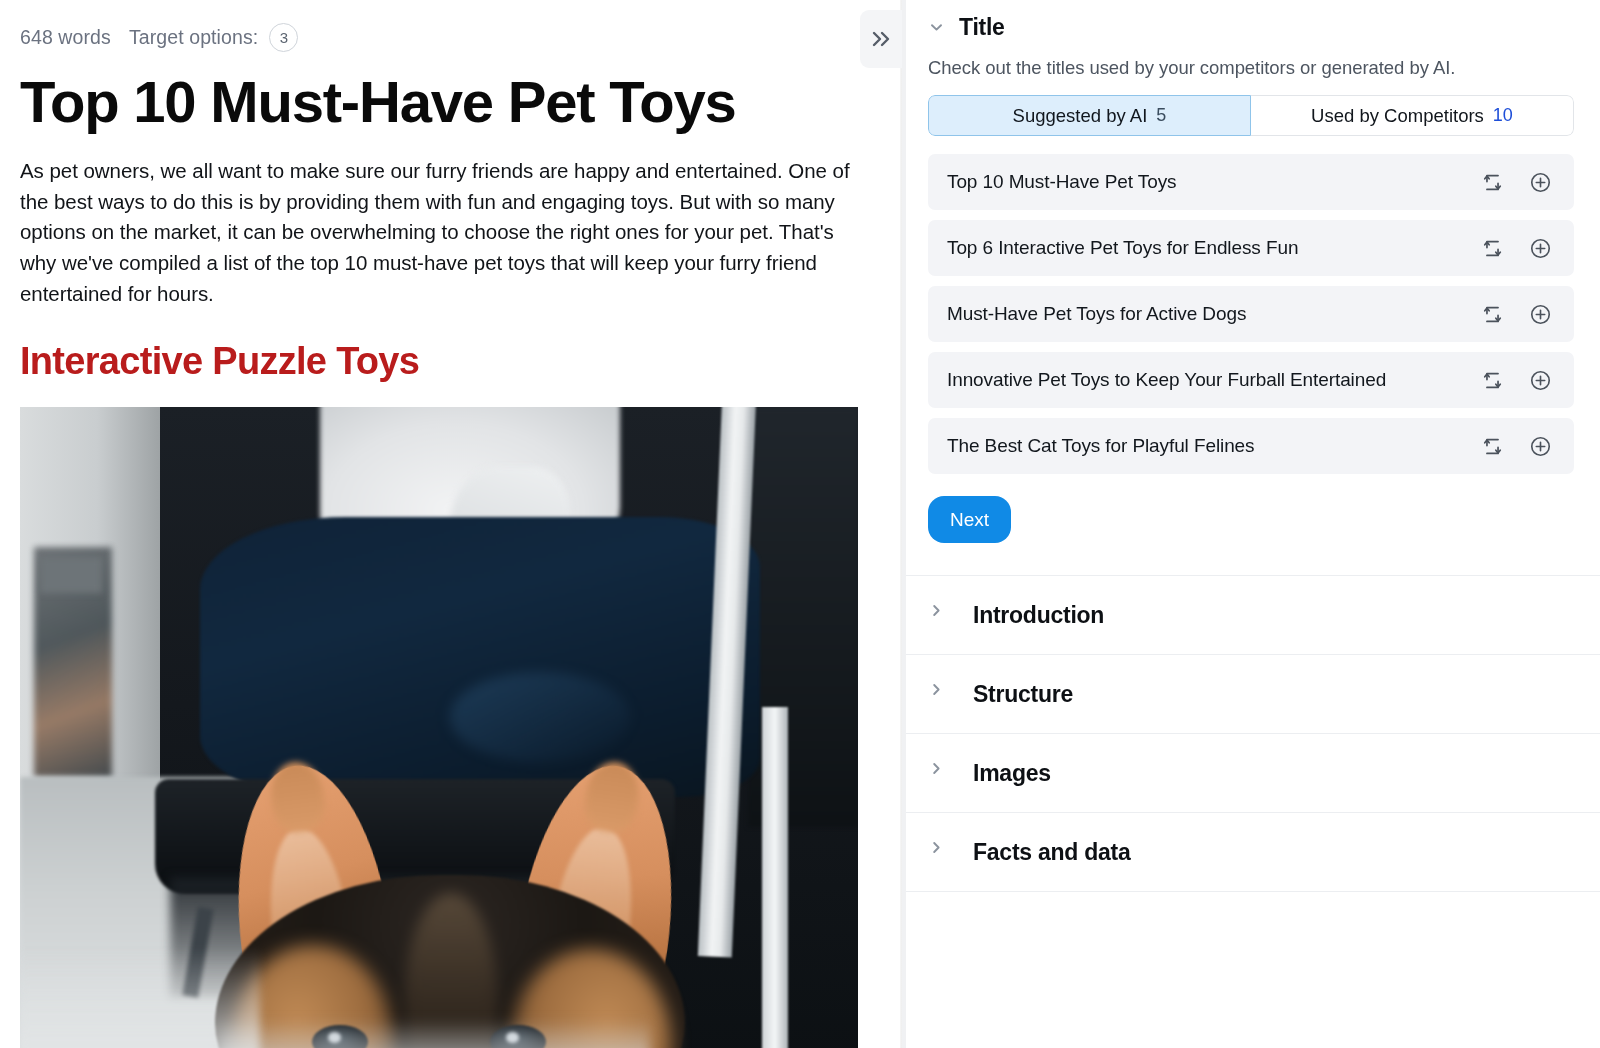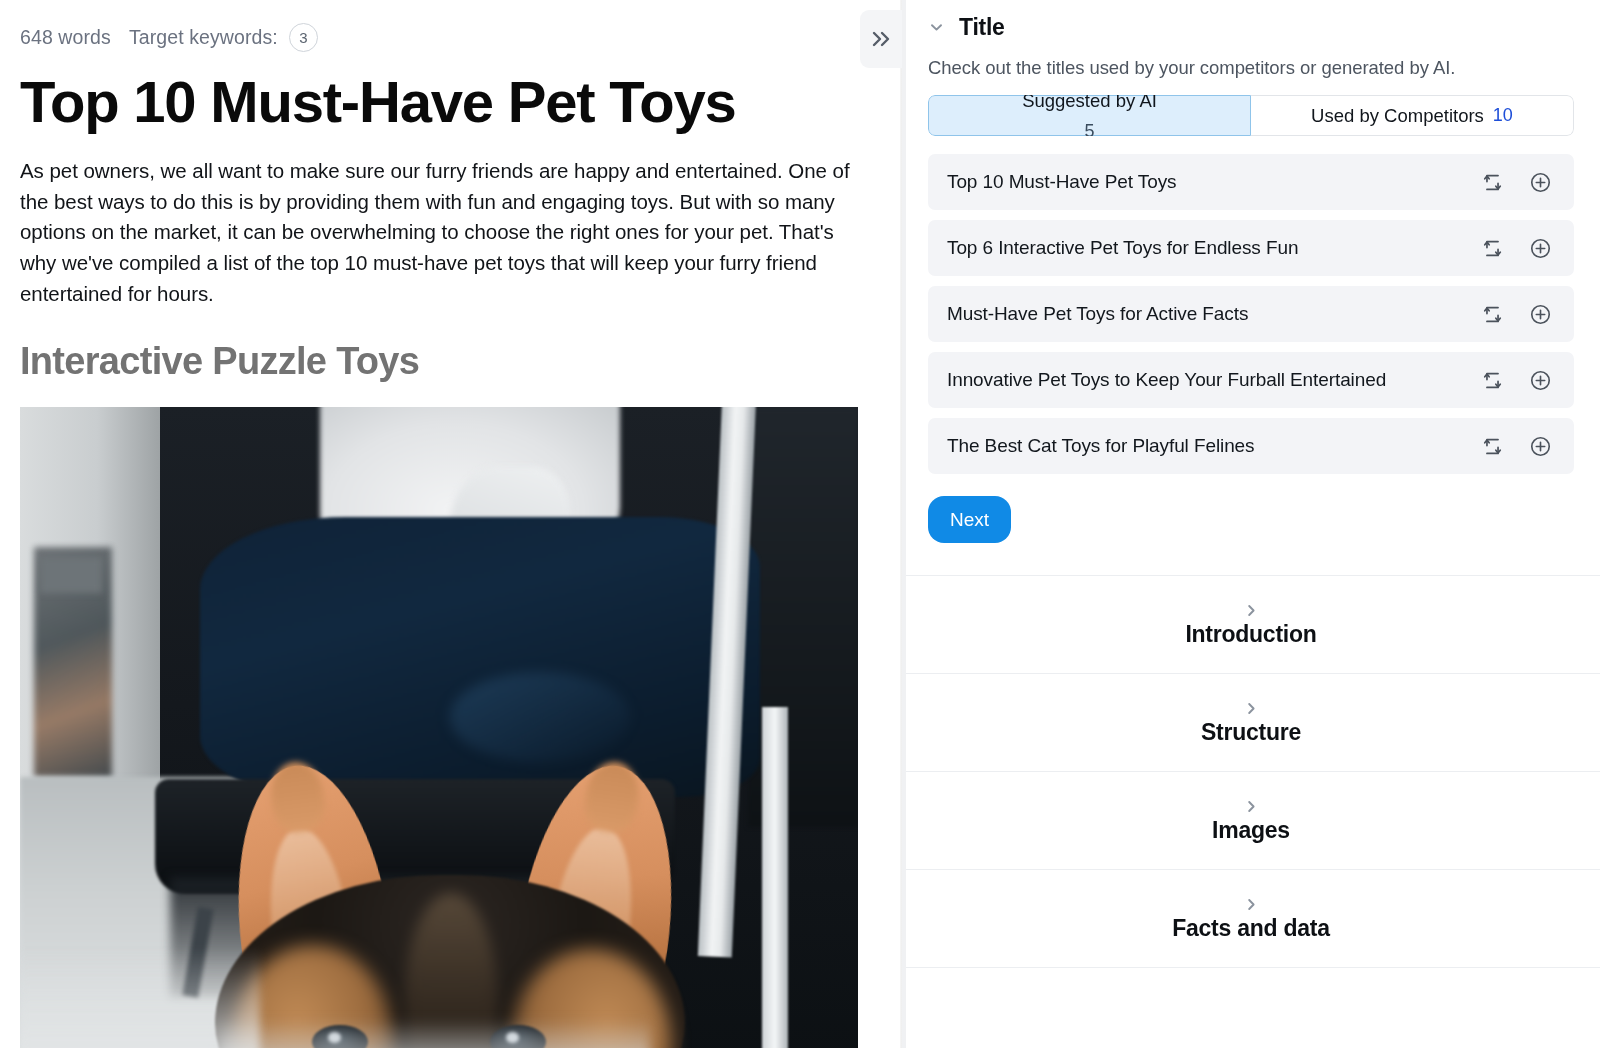--- a/index.html
+++ b/index.html
@@ -82,21 +82,21 @@
     color: #111418;
     width: 838px;
     margin-bottom: 30px;
     letter-spacing: -0.05px;
   }
 
   h2.doc-h2 {
     font-size: 38px;
     font-weight: 700;
     letter-spacing: -0.7px;
-    color: #737373;
+    color: #b91c1c;
     margin: 0 0 24px 0;
   }
 
   
   .doc-figure {
     position: relative;
     width: 838px;
     height: 660px;
     overflow: hidden;
     background: #12161c;
@@ -346,21 +346,20 @@
     background: #ffffff;
     border: 1px solid #e2e5e9;
     color: #11161c;
   }
   .tab:first-child { border-radius: 7px 0 0 7px; }
   .tab:last-child  { border-radius: 0 7px 7px 0; border-left: none; }
   .tab.active {
     background: #ddeefc;
     border-color: #8fc4ea;
     color: #10161d;
-    flex-direction: column;
   }
   .tab .count { color: #1d4ed8; font-size: 18px; }
   .tab.active .count { color: #3a4c5e; }
 
   
   .title-list { display: flex; flex-direction: column; gap: 10px; }
   .title-row {
     position: relative;
     display: flex;
     align-items: center;
@@ -411,40 +410,40 @@
 
   .sec-title-block .after-space { height: 30px; }
 
   
   .accordion { margin-top: 2px; }
   .acc-item {
     border-top: 1px solid #eceef1;
     padding: 26px 26px 25px 26px;
     cursor: pointer;
   }
-  .acc-head { display: flex; align-items: center; gap: 2px; flex-direction: column; }
+  .acc-head { display: flex; align-items: flex-start; gap: 28px; }
   .acc-head h3 {
     font-size: 23px;
     font-weight: 700;
     color: #0d1014;
     letter-spacing: -0.25px;
   }
   .acc-tail { border-top: 1px solid #eceef1; height: 160px; }
 </style>
 </head>
 <body>
 
 <div class="app">
 
   <div class="editor">
 
     <div class="meta-row">
       <span class="meta-words">648 words</span>
       <span class="meta-kw-group">
-        <span class="meta-kw-label">Target keywords:</span>
+        <span class="meta-kw-label">Target options:</span>
         <span class="kw-badge">3</span>
       </span>
     </div>
 
     <h1 class="doc-title">Top 10 Must-Have Pet Toys</h1>
 
     <p class="doc-para">As pet owners, we all want to make sure our furry friends are happy and entertained. One of the best ways to do this is by providing them with fun and engaging toys. But with so many options on the market, it can be overwhelming to choose the right ones for your pet. That's why we've compiled a list of the top 10 must-have pet toys that will keep your furry friend entertained for hours.</p>
 
     <h2 class="doc-h2">Interactive Puzzle Toys</h2>
 
@@ -563,21 +562,21 @@
             <span class="icon-btn">
               <svg width="23" height="23" viewBox="0 0 24 24" fill="none">
                 <circle cx="12" cy="12" r="9.1" stroke="#4b525c" stroke-width="1.7"></circle>
                 <path d="M12 7.6v8.8M7.6 12h8.8" stroke="#4b525c" stroke-width="1.7" stroke-linecap="round"></path>
               </svg>
             </span>
           </span>
         </div>
 
         <div class="title-row">
-          <span class="label">Must-Have Pet Toys for Active Facts</span>
+          <span class="label">Must-Have Pet Toys for Active Dogs</span>
           <span class="row-actions">
             <span class="icon-btn">
               <svg width="21" height="21" viewBox="0 0 22 22" fill="none">
                 <path d="M5.2 18.3h11.6V12" stroke="#4b525c" stroke-width="1.8" stroke-linecap="round" stroke-linejoin="round"></path>
                 <path d="M16.8 3.7H5.2V10" stroke="#4b525c" stroke-width="1.8" stroke-linecap="round" stroke-linejoin="round"></path>
                 <path d="M2.9 7.1L5.2 4.2l2.3 2.9" stroke="#4b525c" stroke-width="1.8" stroke-linecap="round" stroke-linejoin="round"></path>
                 <path d="M14.5 14.9l2.3 2.9 2.3-2.9" stroke="#4b525c" stroke-width="1.8" stroke-linecap="round" stroke-linejoin="round"></path>
               </svg>
             </span>
             <span class="icon-btn">

